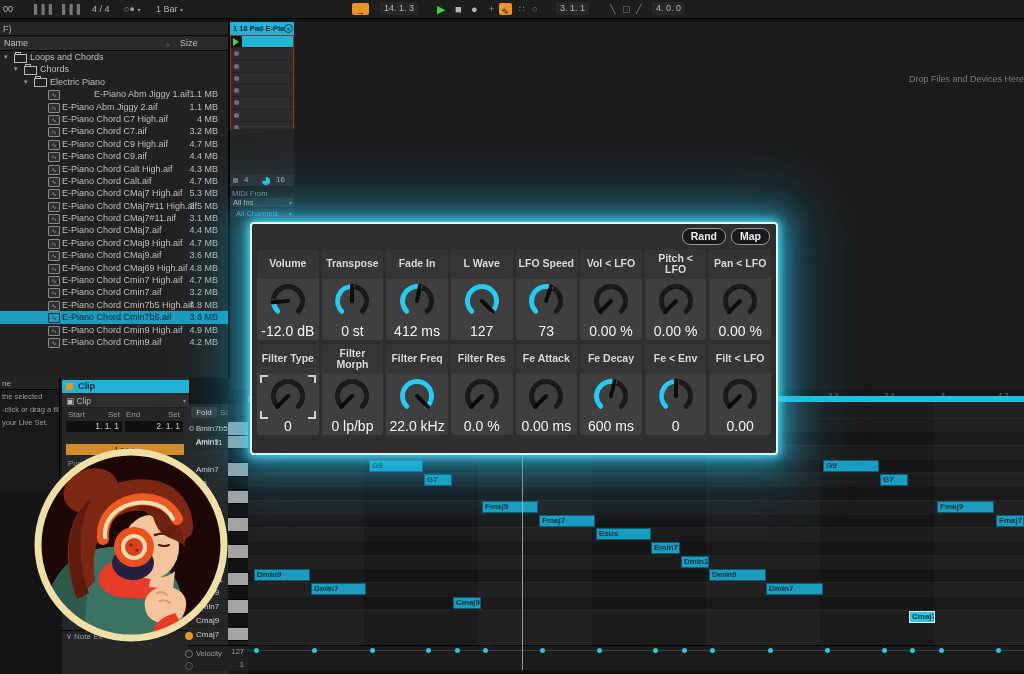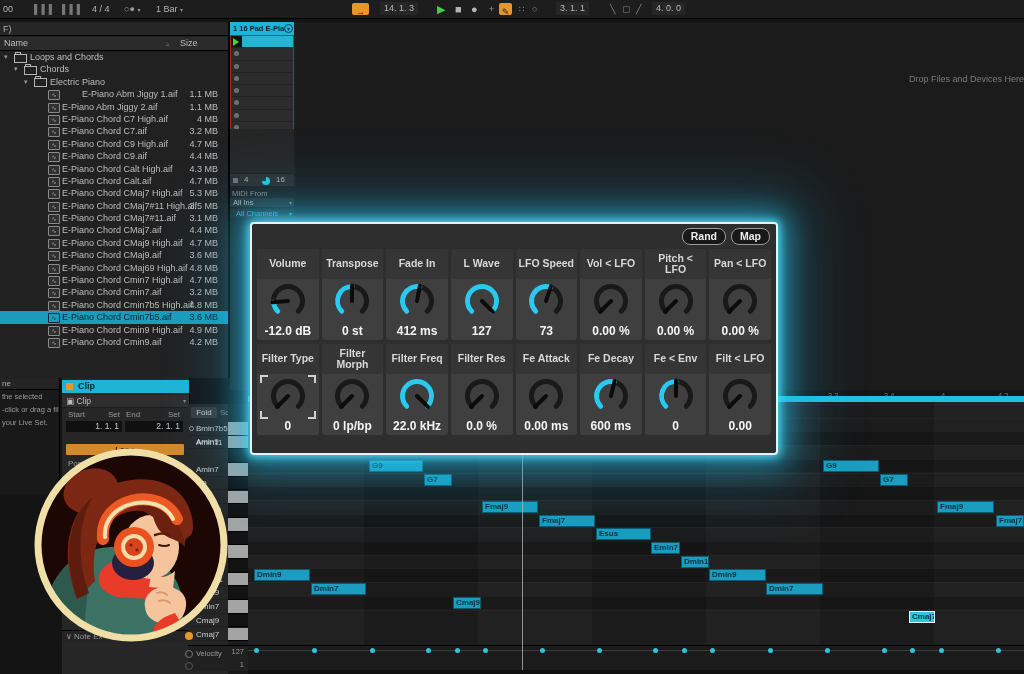--- a/index.html
+++ b/index.html
@@ -52,21 +52,21 @@
   .drop-hint{position:absolute;left:0;top:52px;width:728px;text-align:right;font-size:9px;color:#7c7c7c;}
   
   .macro{left:250px;top:222px;width:528px;height:233px;background:#2e2e2e;border:2px solid #dcf8ff;border-radius:4px;box-sizing:border-box;z-index:6;
          box-shadow:0 0 8px 2px rgba(80,220,250,.95),0 0 26px 10px rgba(45,200,240,.55),0 0 60px 28px rgba(30,180,230,.28);}
   .mheader{position:relative;height:25px;}
   .mbtn{position:absolute;top:4px;height:15px;border:1px solid #9a9a9a;border-radius:8px;background:#181818;color:#ececec;font-size:10.5px;font-weight:bold;line-height:15px;padding:0 8px;}
   .krow{display:flex;gap:3px;padding:0 5px;margin-bottom:4px;}
   .kcell{width:62px;background:#3f3f3f;border-radius:3px;position:relative;}
   .klabel{height:30px;background:#353535;border-radius:3px;display:flex;align-items:center;justify-content:center;text-align:center;font-size:10.5px;font-weight:bold;color:#d8d8d8;line-height:1.05;padding:1px 2px;box-sizing:border-box;}
   .kknob{position:relative;height:46px;display:flex;align-items:center;justify-content:center;}
-  .kvalue{text-align:center;font-size:12px;font-weight:bold;color:#f4f4f4;height:15px;line-height:13px;}
+  .kvalue{text-align:center;font-size:14px;font-weight:normal;color:#f4f4f4;height:15px;line-height:13px;}
   .corner{position:absolute;width:6px;height:6px;border:0 solid #cfcfcf;}
   .c1{top:1px;left:3px;border-top-width:2px;border-left-width:2px;}
   .c2{top:1px;right:3px;border-top-width:2px;border-right-width:2px;}
   .c3{bottom:1px;left:3px;border-bottom-width:2px;border-left-width:2px;}
   .c4{bottom:1px;right:3px;border-bottom-width:2px;border-right-width:2px;}
   
   .infobox{left:0;top:378px;width:59px;height:116px;background:#191919;border-right:1px solid #000;}
   .infobox .hd{height:11px;background:#232323;font-size:8px;color:#aaa;line-height:11px;padding-left:2px;border-bottom:1px solid #000;}
   .infobox .ln{font-size:7.5px;color:#9a9a9a;line-height:13px;padding-left:2px;white-space:nowrap;overflow:hidden;}
   .clip-panel{left:62px;top:378px;width:127px;height:296px;background:#262626;border-right:1px solid #000;}
@@ -158,21 +158,21 @@
           <span class="folder" style="left: 24px;"></span>
           <span class="nm" style="left: 40px;">Chords</span>
         </div>
         <div class="trow">
           <span class="caret" style="left: 24px;">▾</span>
           <span class="folder" style="left: 34px;"></span>
           <span class="nm" style="left: 50px;">Electric Piano</span>
         </div>
         <div class="trow">
           <span class="ficon" style="left: 48px;">∿</span>
-          <span class="nm" style="left: 62px; padding-left: 20px;">E-Piano Abm Jiggy 1.aif</span>
+          <span class="nm" style="left: 74px; padding-left: 20px;">E-Piano Abm Jiggy 1.aif</span>
           <span class="sz">1.1 MB</span>
         </div>
         <div class="trow">
           <span class="ficon" style="left: 48px;">∿</span>
           <span class="nm" style="left: 62px;">E-Piano Abm Jiggy 2.aif</span>
           <span class="sz">1.1 MB</span>
         </div>
         <div class="trow">
           <span class="ficon" style="left: 48px;">∿</span>
           <span class="nm" style="left: 62px;">E-Piano Chord C7 High.aif</span>

